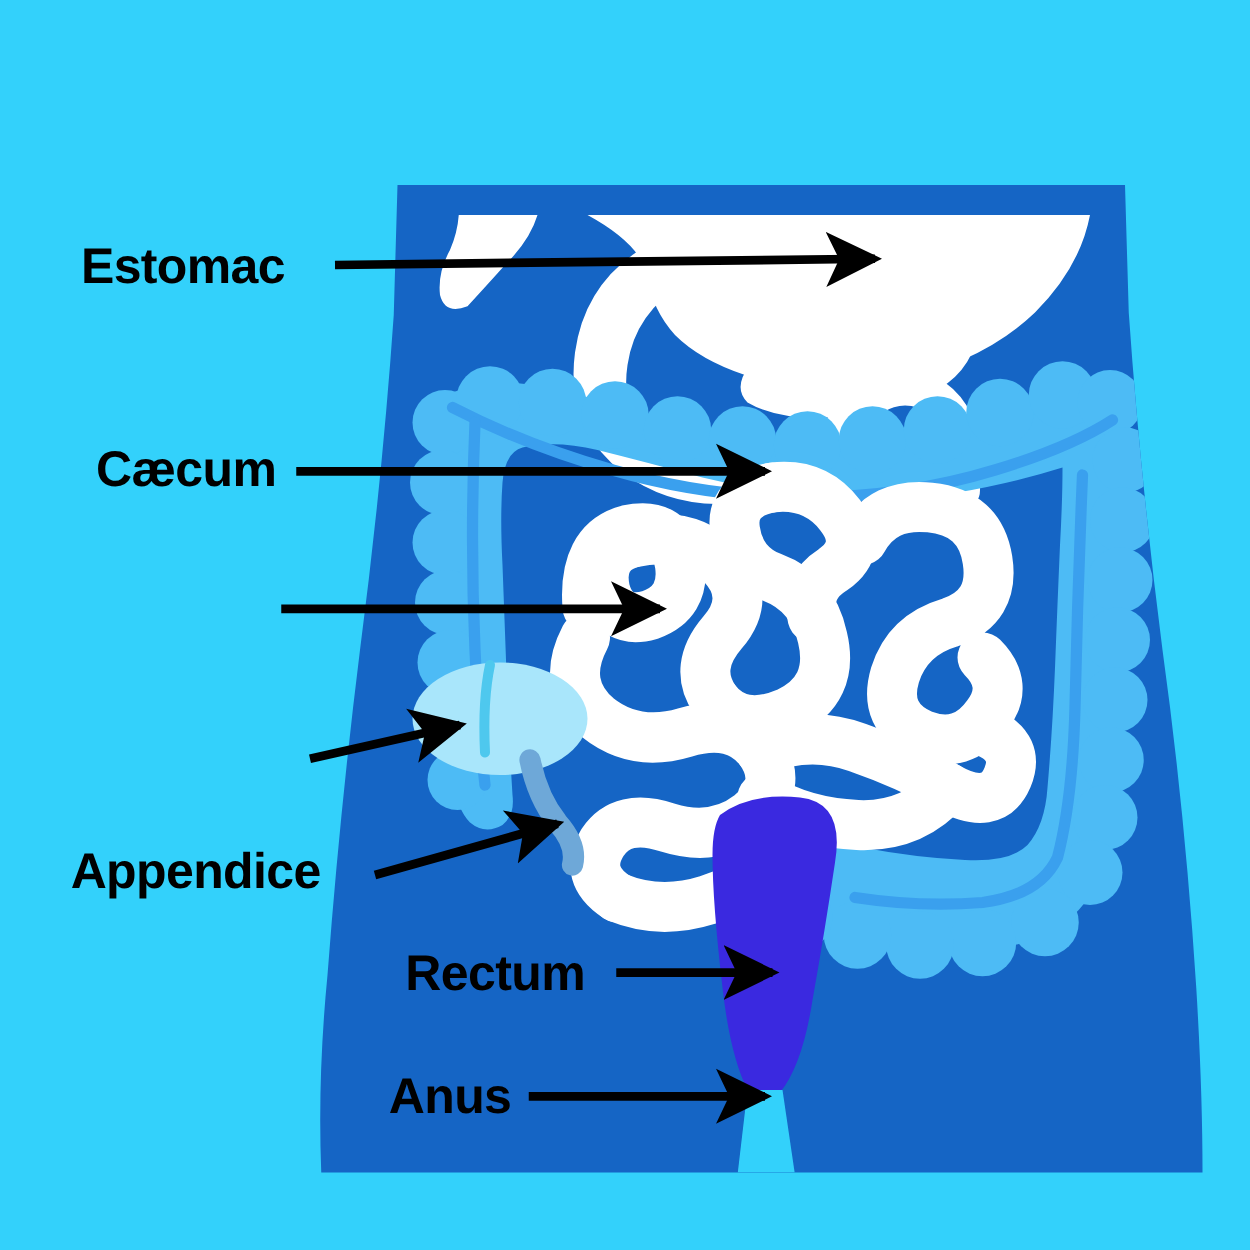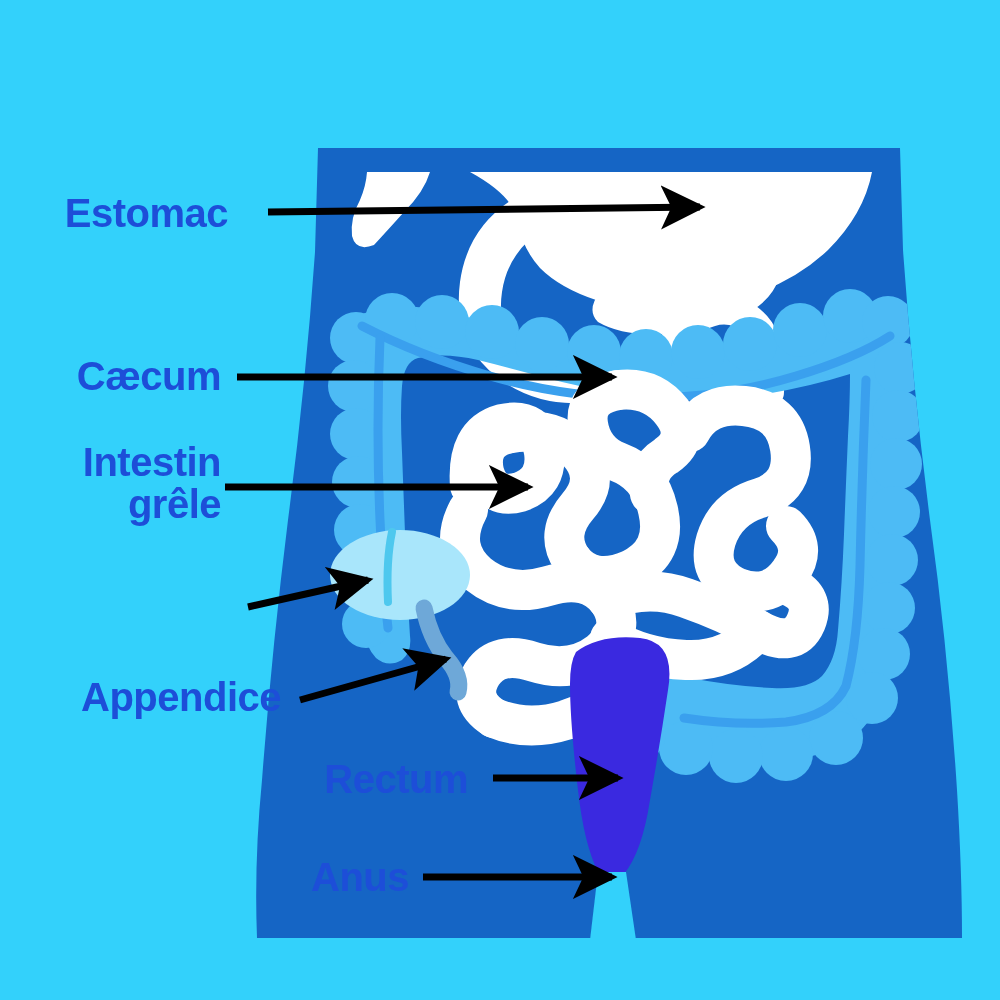--- a/index.html
+++ b/index.html
@@ -17,21 +17,21 @@
   }
   #figure {
     position: absolute;
     inset: 0;
     width: 1000px;
     height: 1000px;
     display: block;
   }
   .lbl {
     position: absolute;
-    color: #1d4ed8;
+    color: #000000;
     font-weight: bold;
     font-size: 40px;
     line-height: 1.05;
     letter-spacing: -0.5px;
     white-space: pre;
     text-align: right;
     user-select: none;
   }
 </style>
 </head>
@@ -253,19 +253,17 @@
         <line x1="225" y1="487" x2="528" y2="487" marker-end="url(#arrowhead)" stroke="#000000"></line>
         <line x1="248" y1="607" x2="368" y2="580" marker-end="url(#arrowhead)" stroke="#000000"></line>
         <line x1="300" y1="700" x2="446" y2="659" marker-end="url(#arrowhead)" stroke="#000000"></line>
         <line x1="493" y1="778" x2="618" y2="778" marker-end="url(#arrowhead)" stroke="#000000"></line>
         <line x1="423" y1="877" x2="612" y2="877" marker-end="url(#arrowhead)" stroke="#000000"></line>
       </g>
   </svg>
 
   <div class="lbl" style="left:0;top:192px;width:228px;">Estomac</div>
   <div class="lbl" style="left:0;top:355px;width:221px;">Cæcum</div>
-  <div class="lbl" style="left:0;top:441px;width:221px;">Intestin
-grêle</div>
-  <div class="lbl" style="left:0;top:676px;width:281px;">Appendice</div>
+  <div class="lbl" style="left:16px;top:676px;width:281px;text-align:center;">Appendice</div>
   <div class="lbl" style="left:0;top:758px;width:468px;">Rectum</div>
   <div class="lbl" style="left:0;top:856px;width:409px;">Anus</div>
 
 </div>
 
 </body></html>

